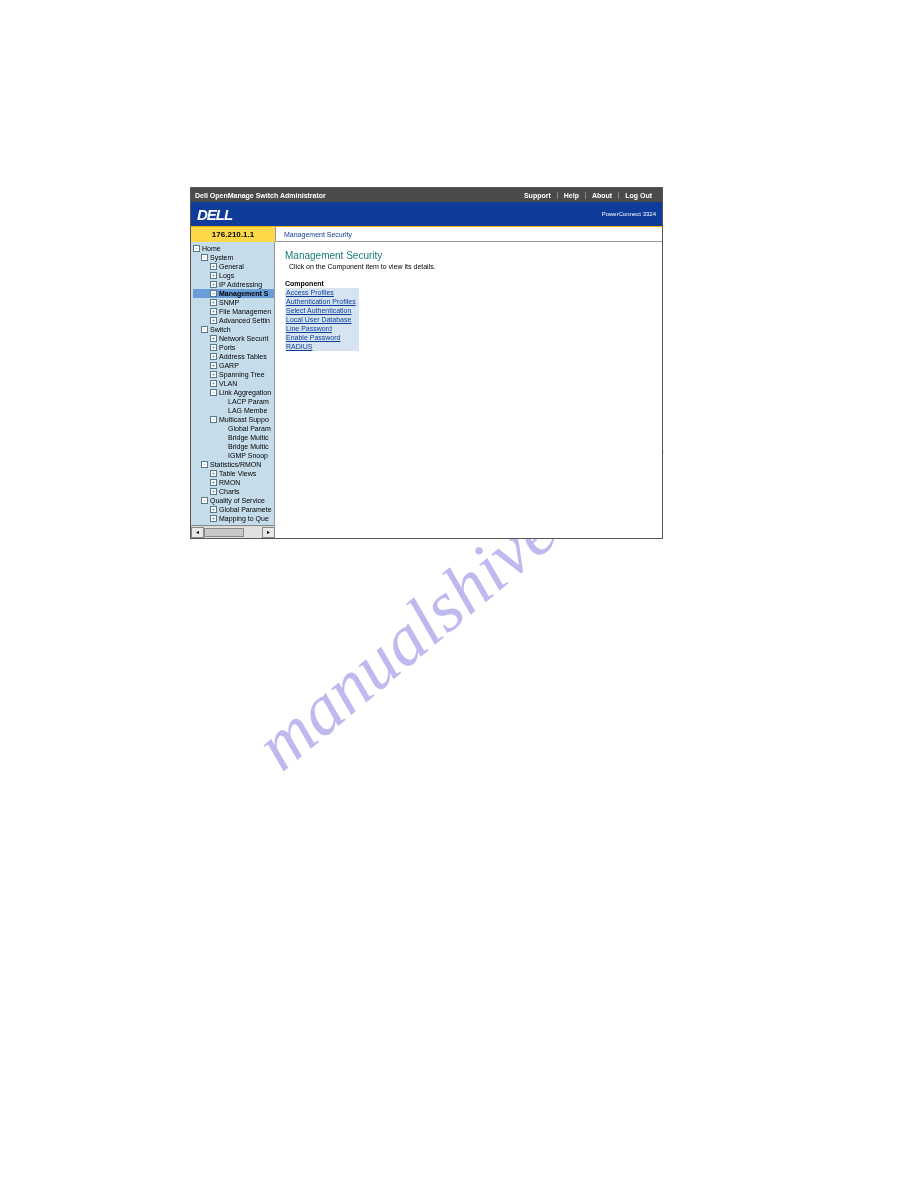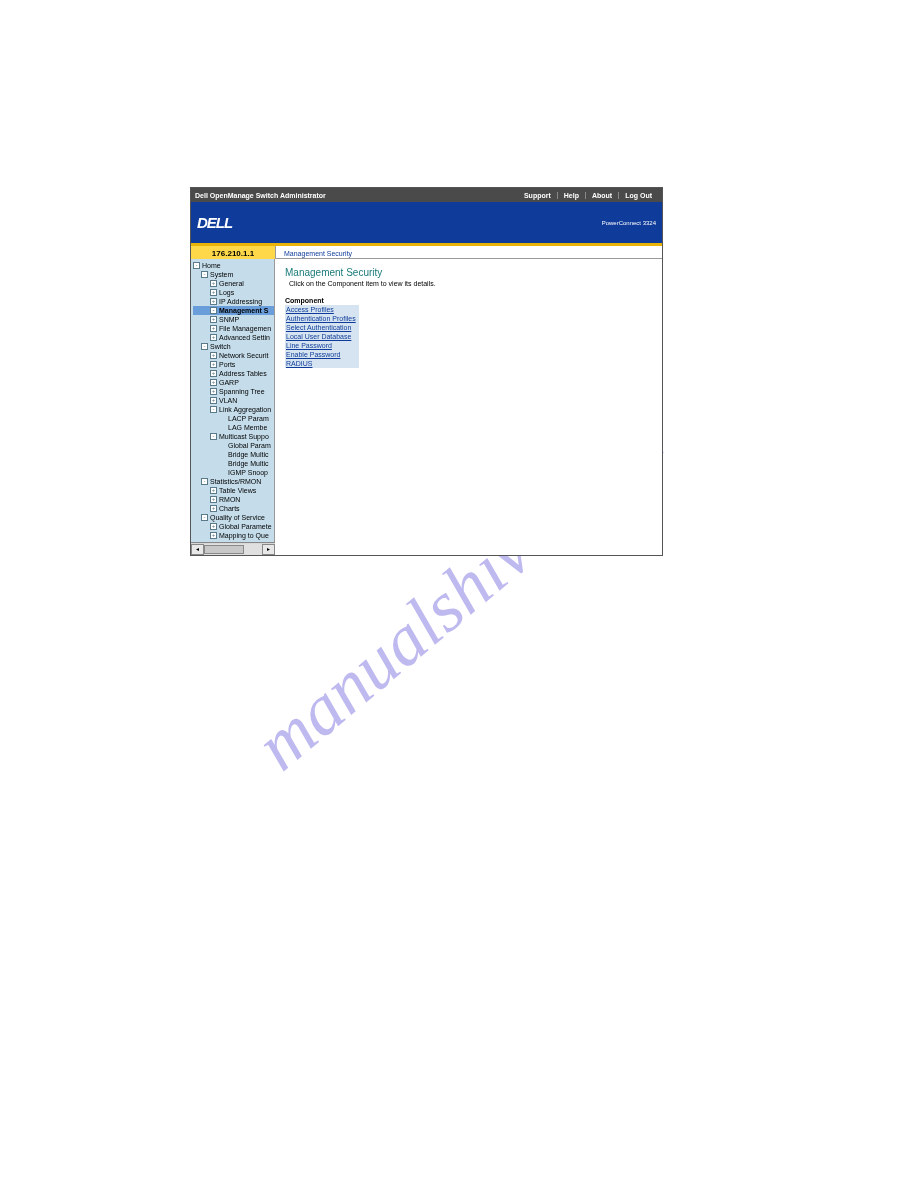--- a/index.html
+++ b/index.html
@@ -34,21 +34,21 @@
   .title-right { display: flex; gap: 0; }
   .title-link {
     padding: 0 6px;
     border-left: 1px solid #888;
     font-size: 7px;
     cursor: pointer;
     color: #fff;
   }
   .title-link:first-child { border-left: none; }
   .logo-bar {
-    height: 41px;
+    height: 24px;
     background: #0f3c9b;
     display: flex;
     align-items: center;
     justify-content: space-between;
     padding: 0 6px;
   }
   .logo {
     color: #fff;
     font-size: 15px;
     font-weight: bold;
@@ -56,21 +56,21 @@
     letter-spacing: -1px;
     font-family: Arial, sans-serif;
   }
   .product {
     color: #fff;
     font-size: 6px;
   }
   .nav-strip {
     display: flex;
     height: 16px;
-    border-top: 3px solid #eab308;
+    border-top: 1px solid #eab308;
   }
   .ip-box {
     width: 84px;
     background: #ffd84a;
     font-size: 8px;
     font-weight: bold;
     text-align: center;
     line-height: 16px;
     color: #000;
   }

